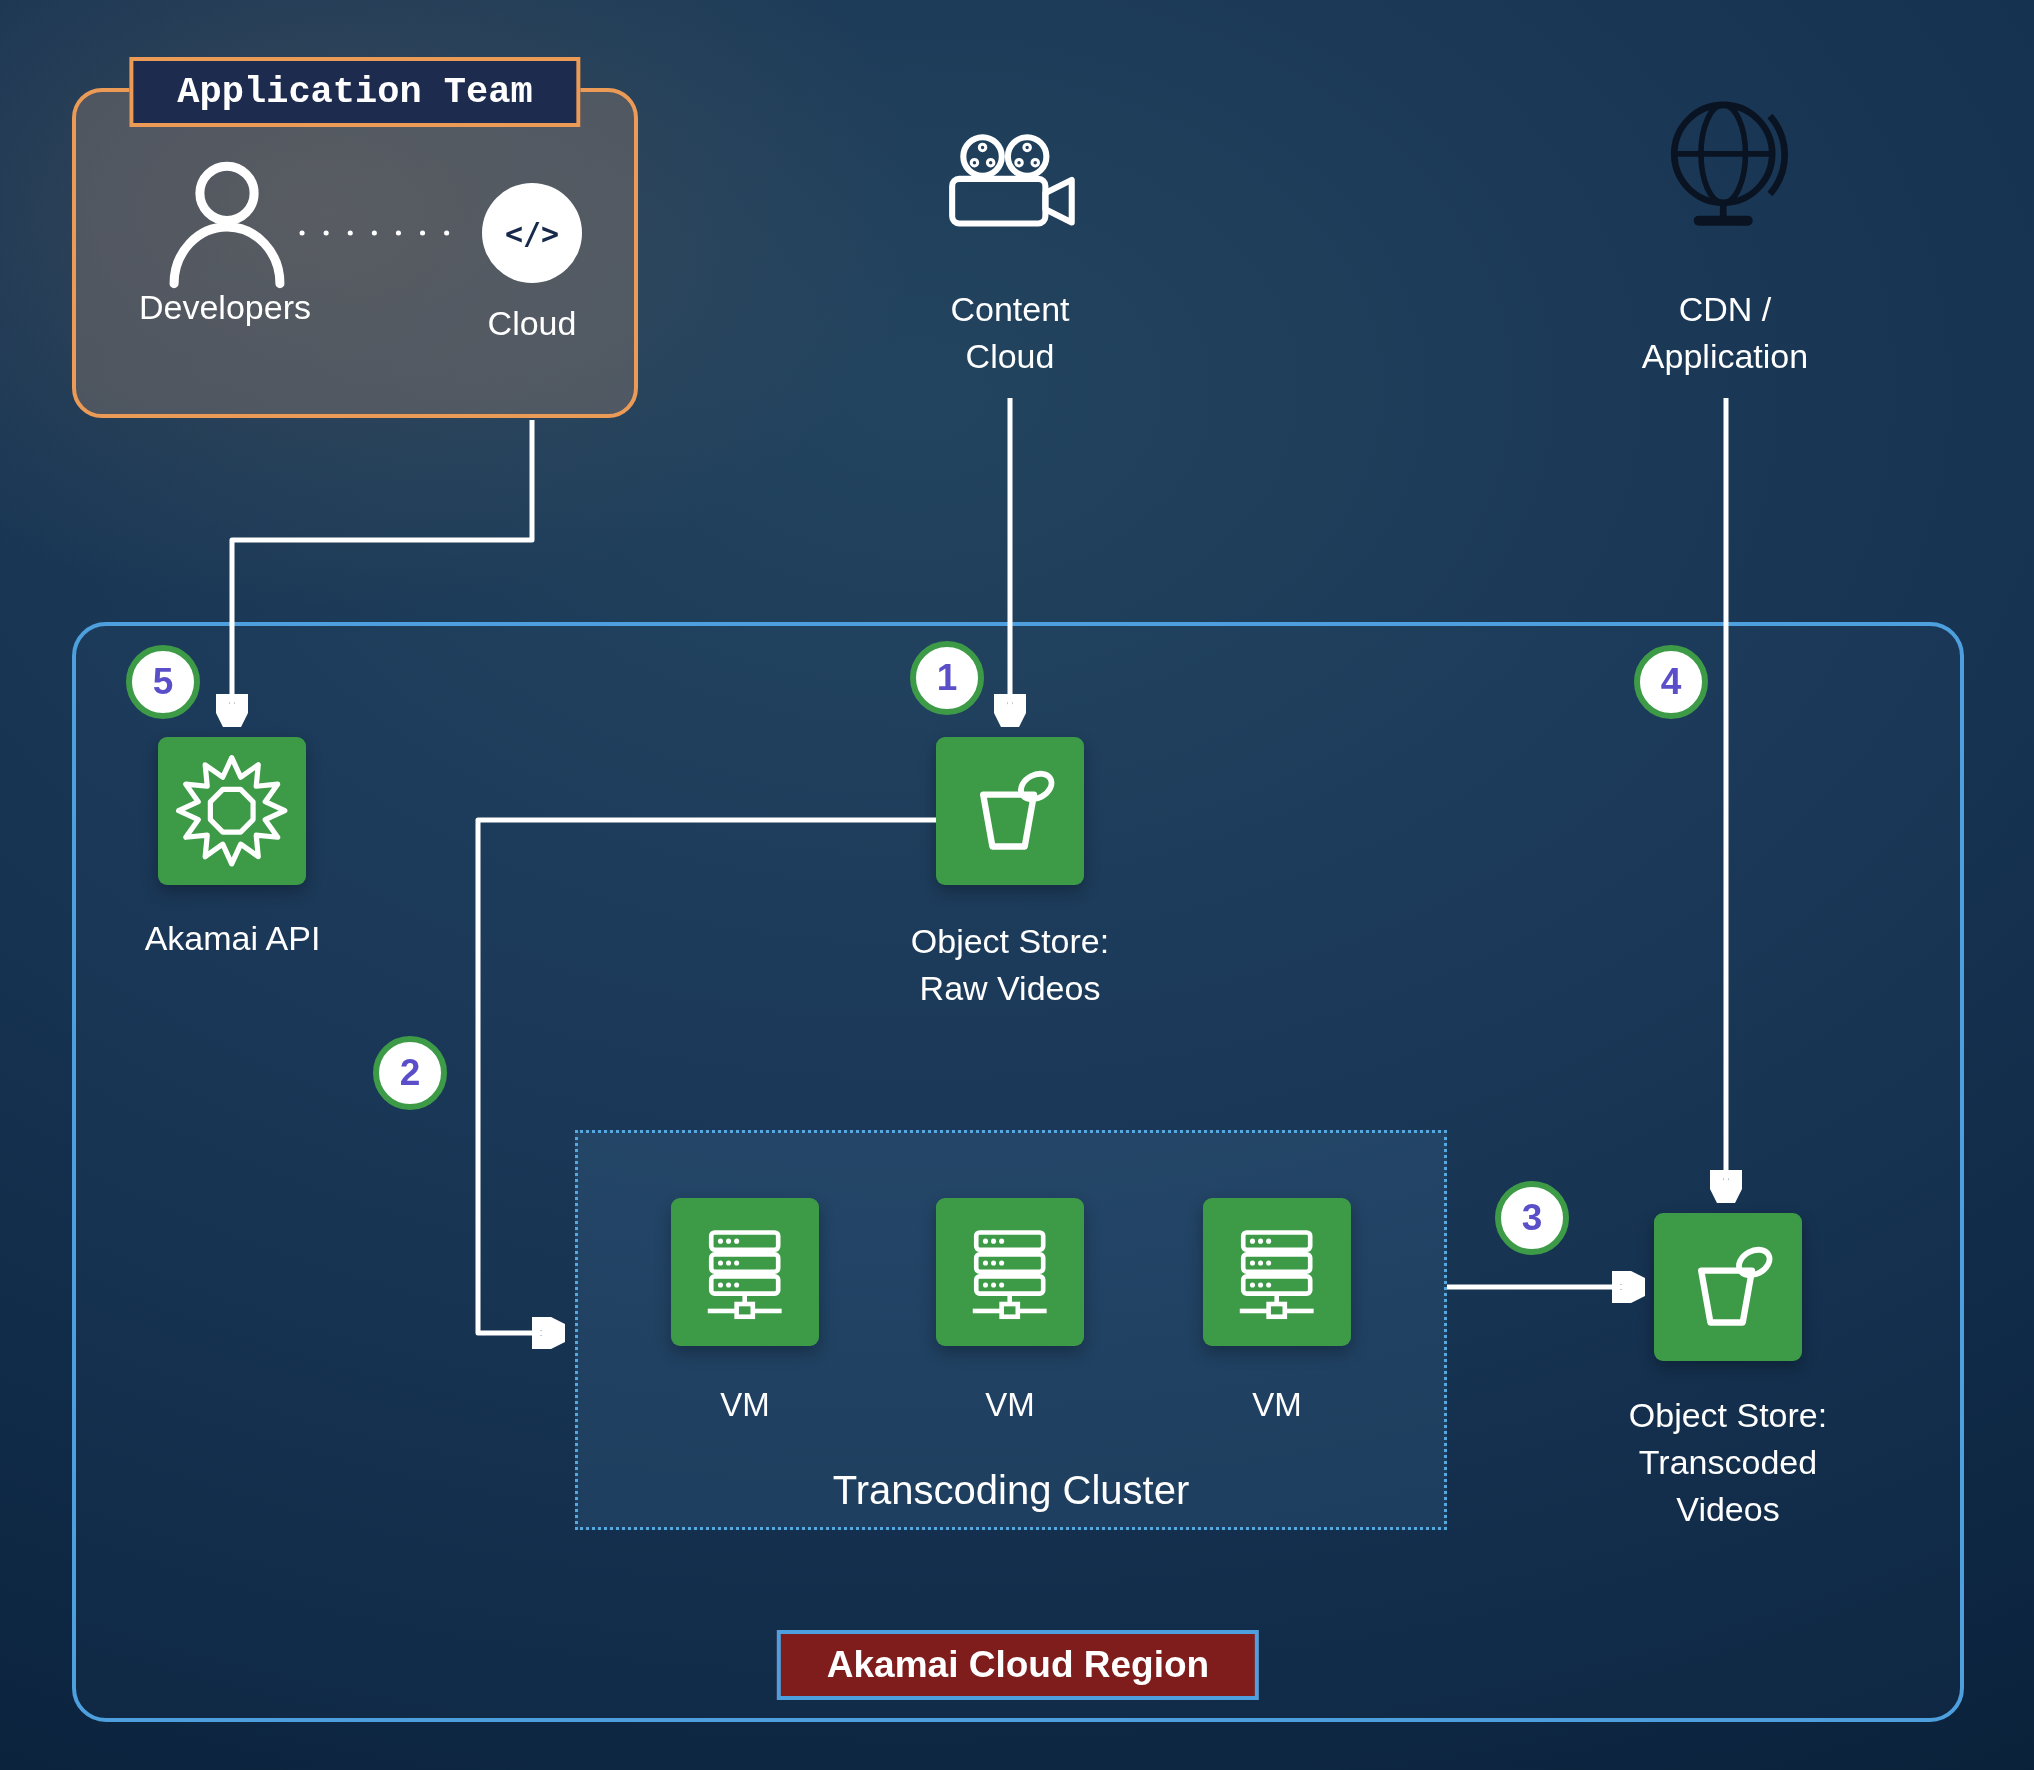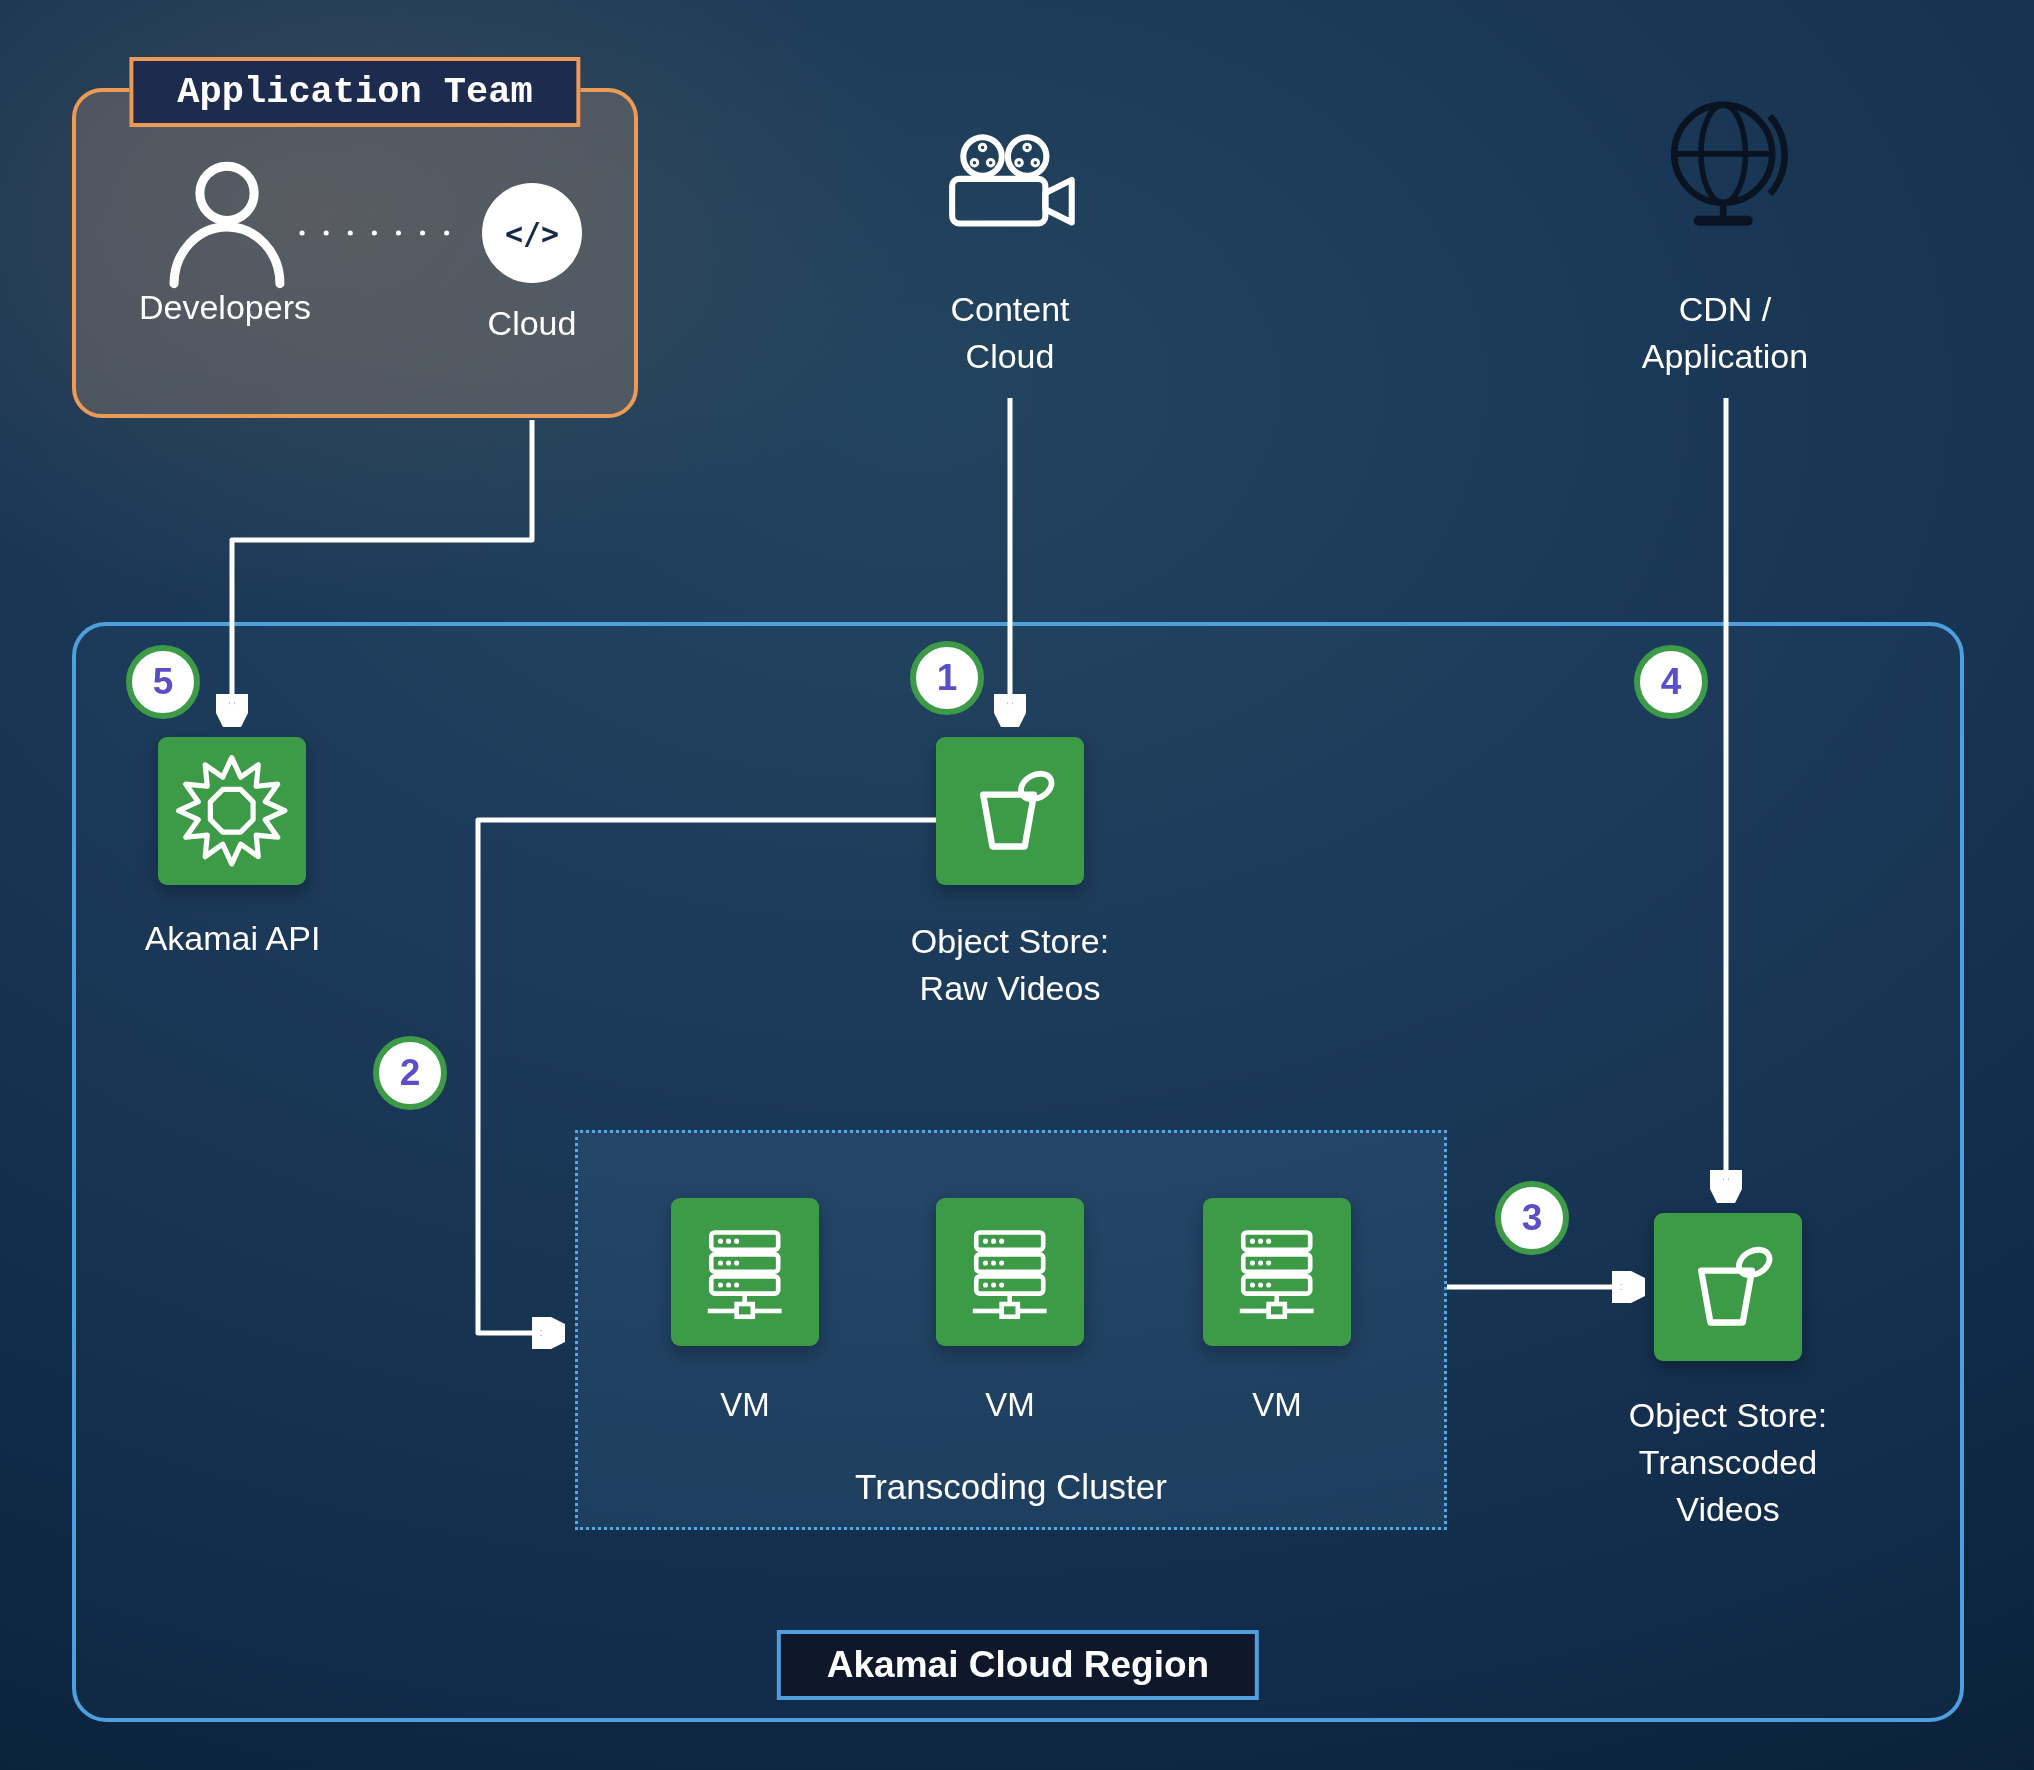--- a/index.html
+++ b/index.html
@@ -44,21 +44,21 @@
 
   
   .region {
     left:72px; top:622px; width:1892px; height:1100px;
     border:4px solid #4da0dd; border-radius:34px;
     background:rgba(90,150,200,0.04);
     z-index:1;
   }
   .region-tab {
     position:absolute; left:50%; bottom:18px; transform:translateX(-50%);
-    background:#0f172a; border:4px solid #4da0dd;
+    background:#7f1d1d; border:4px solid #4da0dd;
     padding:10px 46px; font-size:37px; font-weight:bold; white-space:nowrap;
   }
 
   .service {
     position:absolute; width:148px; height:148px; border-radius:9px;
     background:#3d9b47; box-shadow:0 7px 16px rgba(0,0,0,0.28);
     display:flex; align-items:center; justify-content:center; z-index:3;
   }
   .service svg { width:78%; height:78%; }
 
@@ -211,21 +211,21 @@
       </g>
     <line class="icon-stroke" x1="50" y1="69" x2="50" y2="78" stroke-width="4"></line>
     <rect class="icon-stroke" x="43" y="78" width="14" height="11" stroke-width="4"></rect>
     <line class="icon-stroke" x1="18" y1="84" x2="43" y2="84" stroke-width="4"></line>
     <line class="icon-stroke" x1="57" y1="84" x2="82" y2="84" stroke-width="4"></line>
   </svg>
 </div>
 <div class="label" style="left:671px; top:1382px; width:148px; font-size:33px;">VM</div>
 <div class="label" style="left:936px; top:1382px; width:148px; font-size:33px;">VM</div>
 <div class="label" style="left:1203px; top:1382px; width:148px; font-size:33px;">VM</div>
-<div class="label" style="left:575px; top:1463px; width:872px; font-size:35px;text-align:center;">Transcoding Cluster</div>
+<div class="label" style="left:575px; top:1463px; width:872px; font-size:40px;text-align:center;">Transcoding Cluster</div>
 
 <div class="service" style="left:1654px; top:1213px;">
   <svg viewBox="0 0 100 100">
     <path class="icon-stroke" d="M 27 36 L 71 36 L 63 81 L 35 81 Z" stroke-width="5.5" stroke-linejoin="round"></path>
     <ellipse class="icon-stroke" cx="73" cy="29" rx="14" ry="10" stroke-width="5" transform="rotate(-28 73 29)"></ellipse>
   </svg>
 </div>
 <div class="label" style="left:1568px; top:1392px; width:320px;">Object Store:
 Transcoded
 Videos</div>

